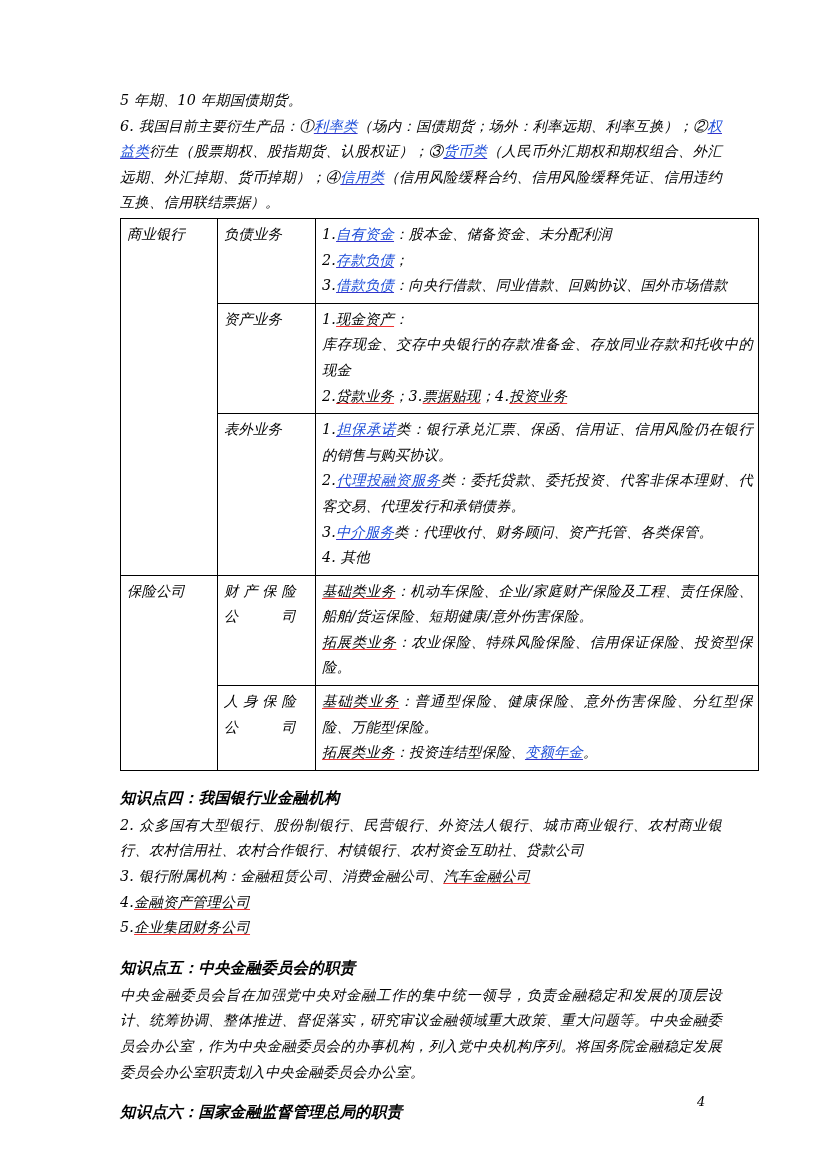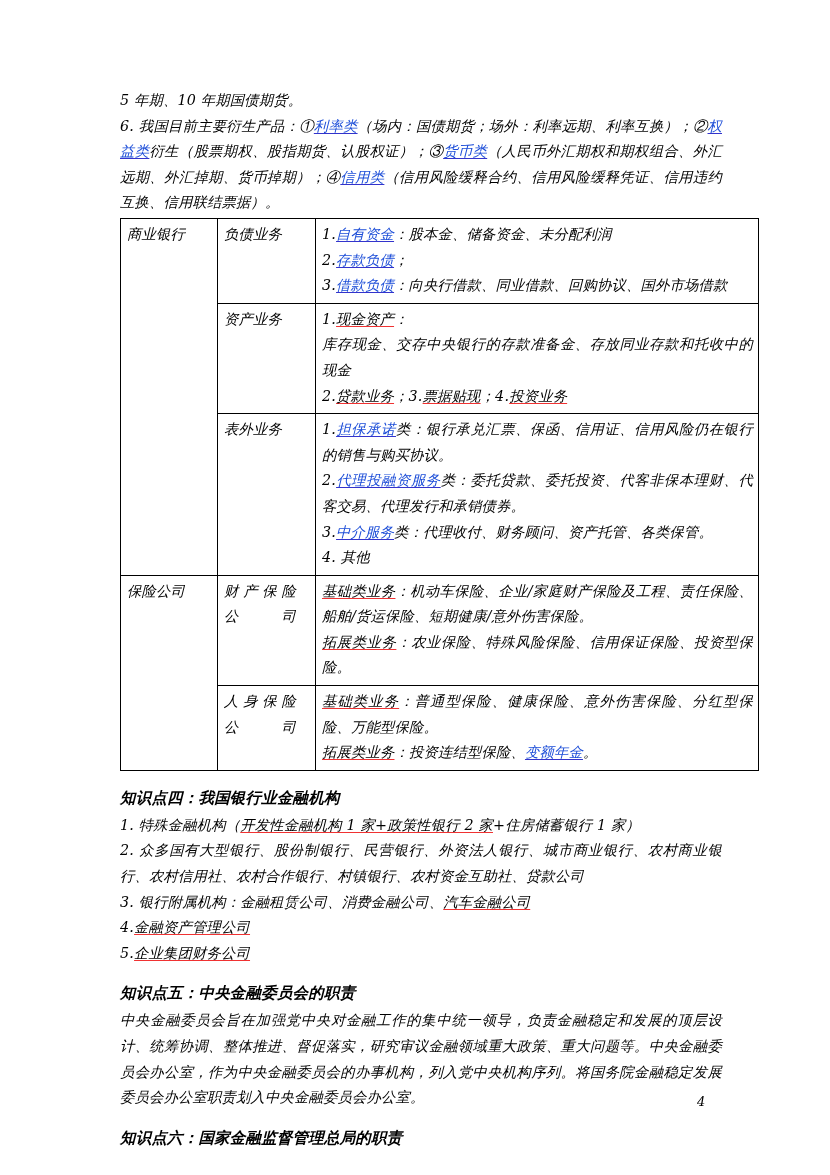--- a/index.html
+++ b/index.html
@@ -146,21 +146,20 @@
             </td>
         <td class="c3">
           <p class="cell-p"><span class="red u">基础类业务</span><span>：</span><span>普通型保险、健康保险、意外伤害保险、分红型保险、万能型保险。</span></p>
           <p class="cell-p"><span class="red u">拓展类业务</span><span>：</span><span>投资连结型保险、</span><span class="blue u">变额年金</span><span>。</span></p>
         </td>
       </tr>
     </tbody>
       </table>
 
     <p class="heading">知识点四：我国银行业金融机构</p>
-    <p class="body-text"><span>1. 特殊金融机构（</span><span class="red u">开发性金融机构 1 家+政策性银行 2 家</span><span>+住房储蓄银行 1 家）</span></p>
     <p class="body-text">2. 众多国有大型银行、股份制银行、民营银行、外资法人银行、城市商业银行、农村商业银行、农村信用社、农村合作银行、村镇银行、农村资金互助社、贷款公司</p>
     <p class="body-text"><span>3. 银行附属机构：金融租赁公司、消费金融公司、</span><span class="red u">汽车金融公司</span></p>
     <p class="body-text"><span>4.</span><span class="red u">金融资产管理公司</span></p>
     <p class="body-text"><span>5.</span><span class="red u">企业集团财务公司</span></p>
 
     <p class="heading">知识点五：中央金融委员会的职责</p>
     <p class="body-text"><span class="red">中央金融委员会旨在加强党中央对金融工作的集中统一领导，负责金融稳定和发展的顶层设计、统筹协调、整体推进、督促落实，研究审议金融领域重大政策、重大问题等。</span><span>中央金融委员会办公室，作为中央金融委员会的办事机构，列入党中央机构序列。将国务院金融稳定发展委员会办公室职责划入中央金融委员会办公室。</span></p>
 
     <p class="heading">知识点六：国家金融监督管理总局的职责</p>
 

